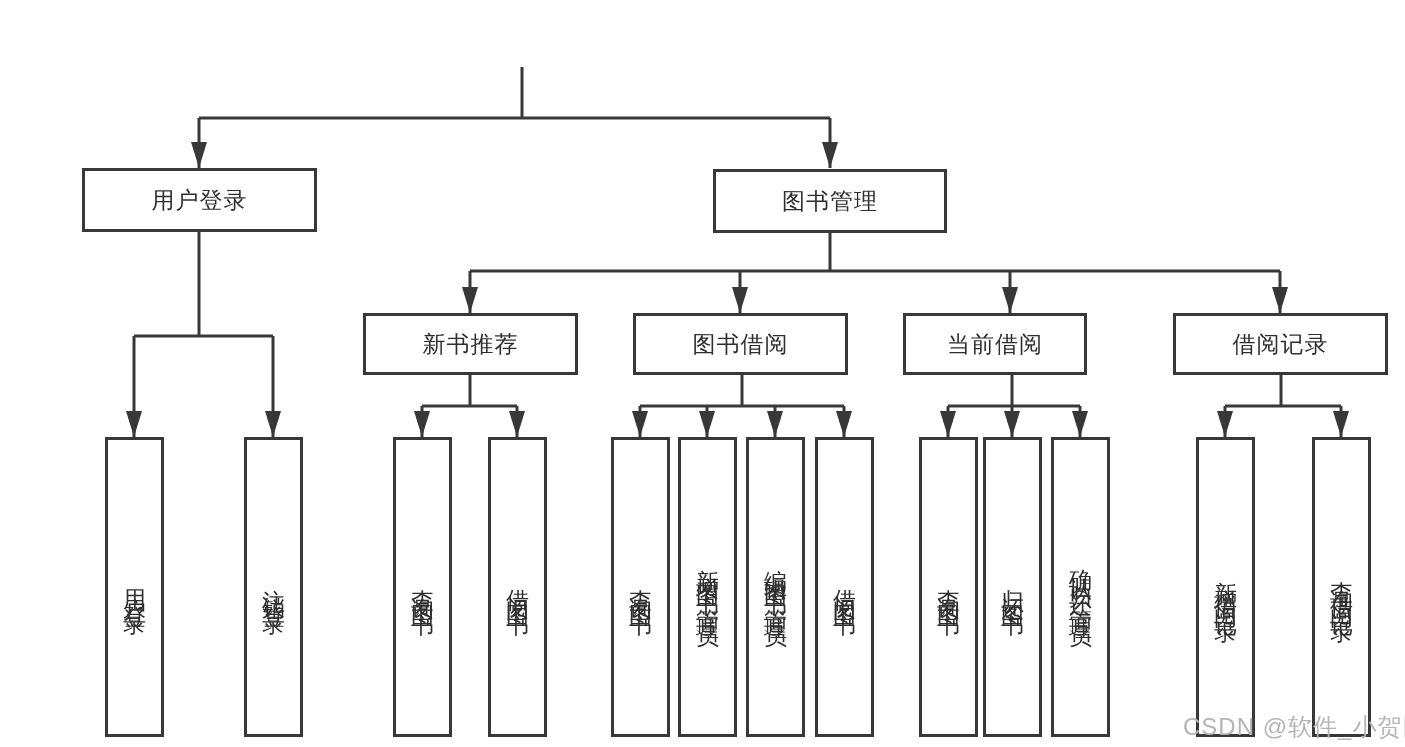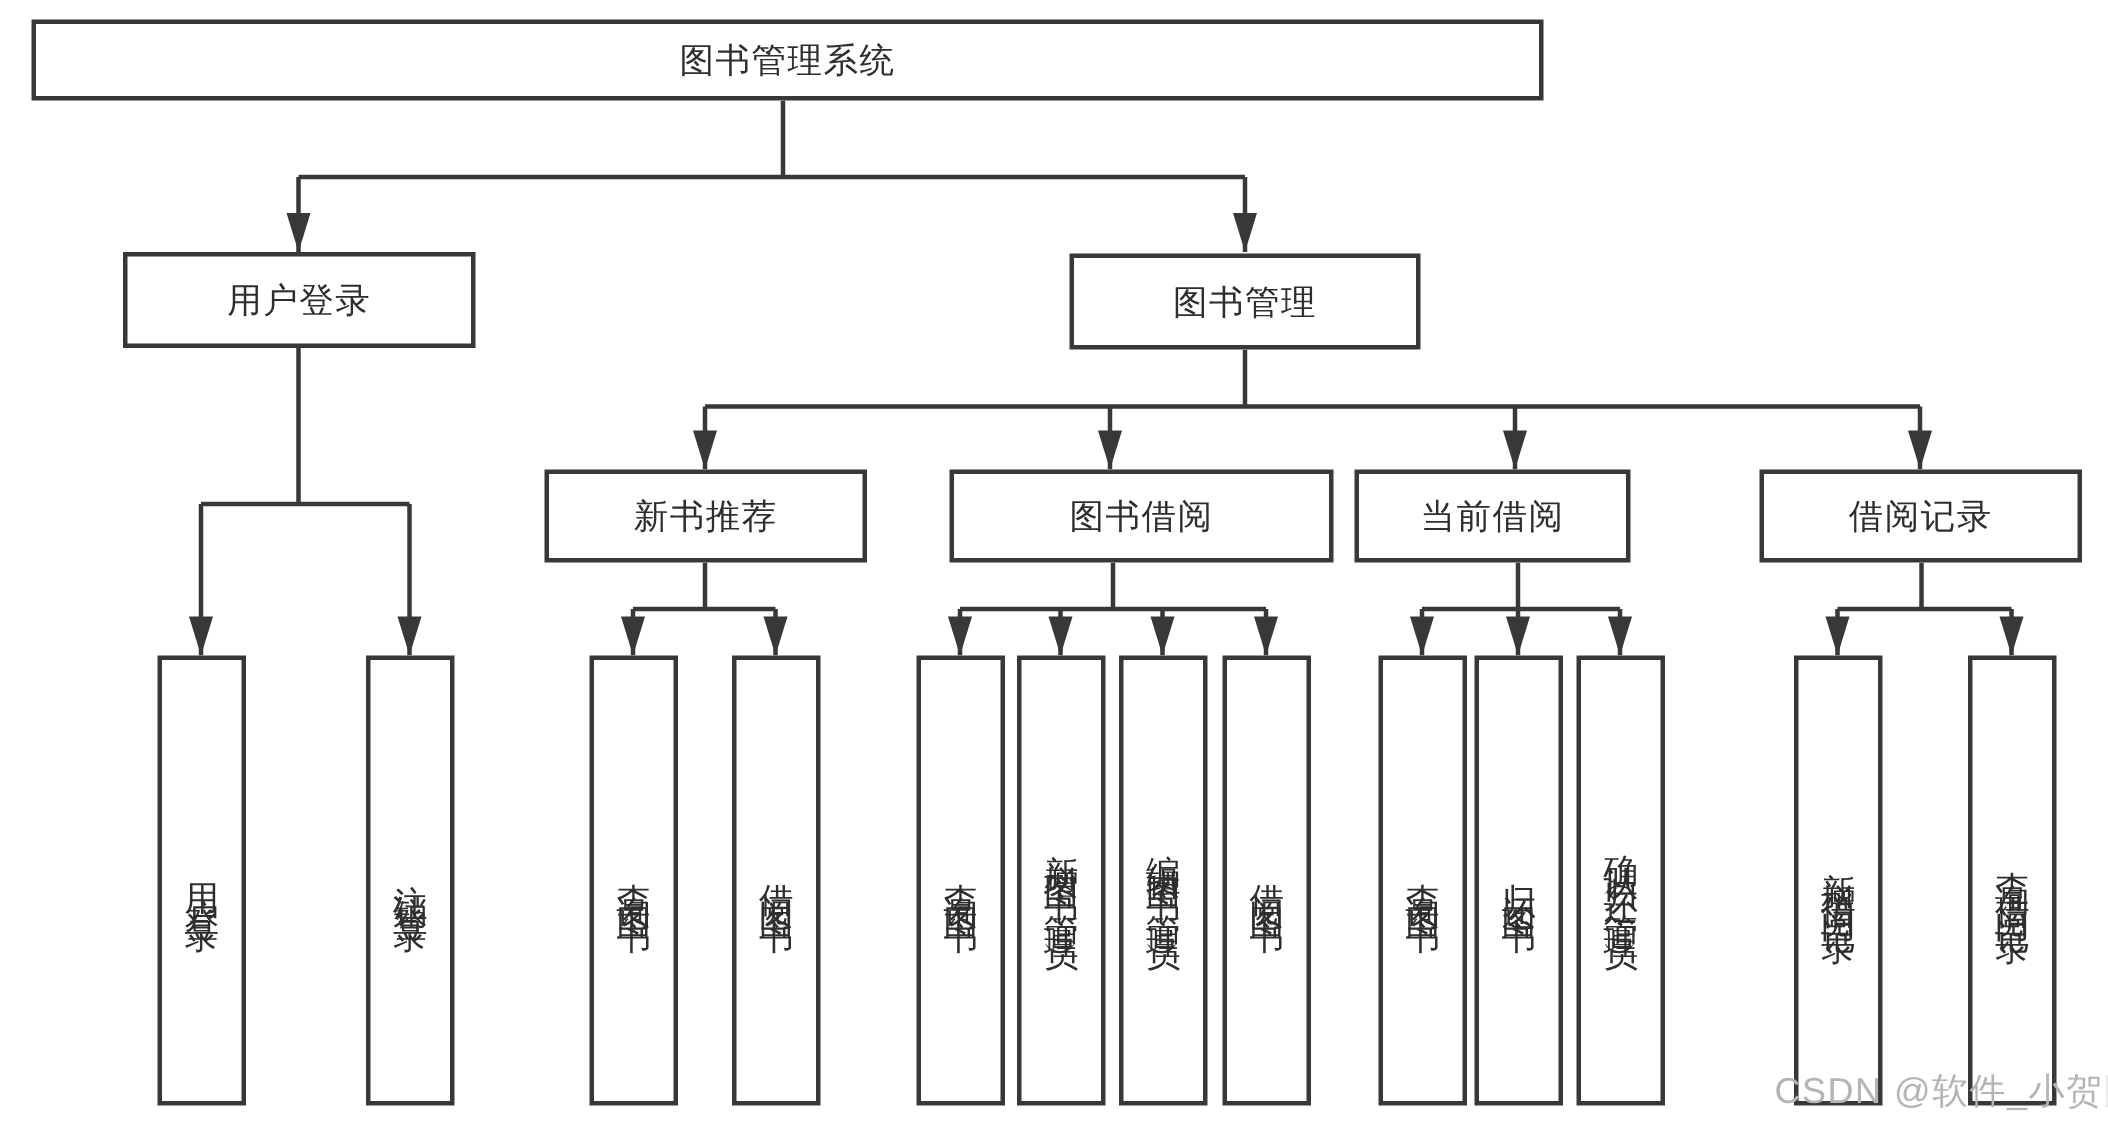--- a/index.html
+++ b/index.html
@@ -78,35 +78,32 @@
       <polygon points="767,411 783,411 775,437"></polygon>
       <polygon points="836,411 852,411 844,437"></polygon>
       <polygon points="940,411 956,411 948,437"></polygon>
       <polygon points="1004,411 1020,411 1012,437"></polygon>
       <polygon points="1072,411 1088,411 1080,437"></polygon>
       <polygon points="1217,411 1233,411 1225,437"></polygon>
       <polygon points="1333,411 1349,411 1341,437"></polygon>
     </g>
   </svg>
 
-  <div class="node" style="left: 21px; top: 13px; width: 1008px; height: 54px; border-color: rgb(56, 56, 56); color: rgb(46, 46, 46);">
-    <span>图书管理系统</span>
-  </div>
 
   <div class="node" style="left: 82px; top: 168px; width: 235px; height: 64px; border-color: rgb(56, 56, 56); color: rgb(46, 46, 46);">
     <span>用户登录</span>
   </div>
   <div class="node" style="left: 713px; top: 169px; width: 234px; height: 64px; border-color: rgb(56, 56, 56); color: rgb(46, 46, 46);">
     <span>图书管理</span>
   </div>
 
   <div class="node" style="left: 363px; top: 313px; width: 215px; height: 62px; border-color: rgb(56, 56, 56); color: rgb(46, 46, 46);">
     <span>新书推荐</span>
   </div>
-  <div class="node" style="left: 633px; top: 313px; width: 256px; height: 62px; border-color: rgb(56, 56, 56); color: rgb(46, 46, 46);">
+  <div class="node" style="left: 633px; top: 313px; width: 215px; height: 62px; border-color: rgb(56, 56, 56); color: rgb(46, 46, 46);">
     <span>图书借阅</span>
   </div>
   <div class="node" style="left: 903px; top: 313px; width: 184px; height: 62px; border-color: rgb(56, 56, 56); color: rgb(46, 46, 46);">
     <span>当前借阅</span>
   </div>
   <div class="node" style="left: 1173px; top: 313px; width: 215px; height: 62px; border-color: rgb(56, 56, 56); color: rgb(46, 46, 46);">
     <span>借阅记录</span>
   </div>
 
   <div class="node leaf" style="left: 105px; top: 437px; width: 59px; height: 300px; border-color: rgb(56, 56, 56); color: rgb(46, 46, 46);">

